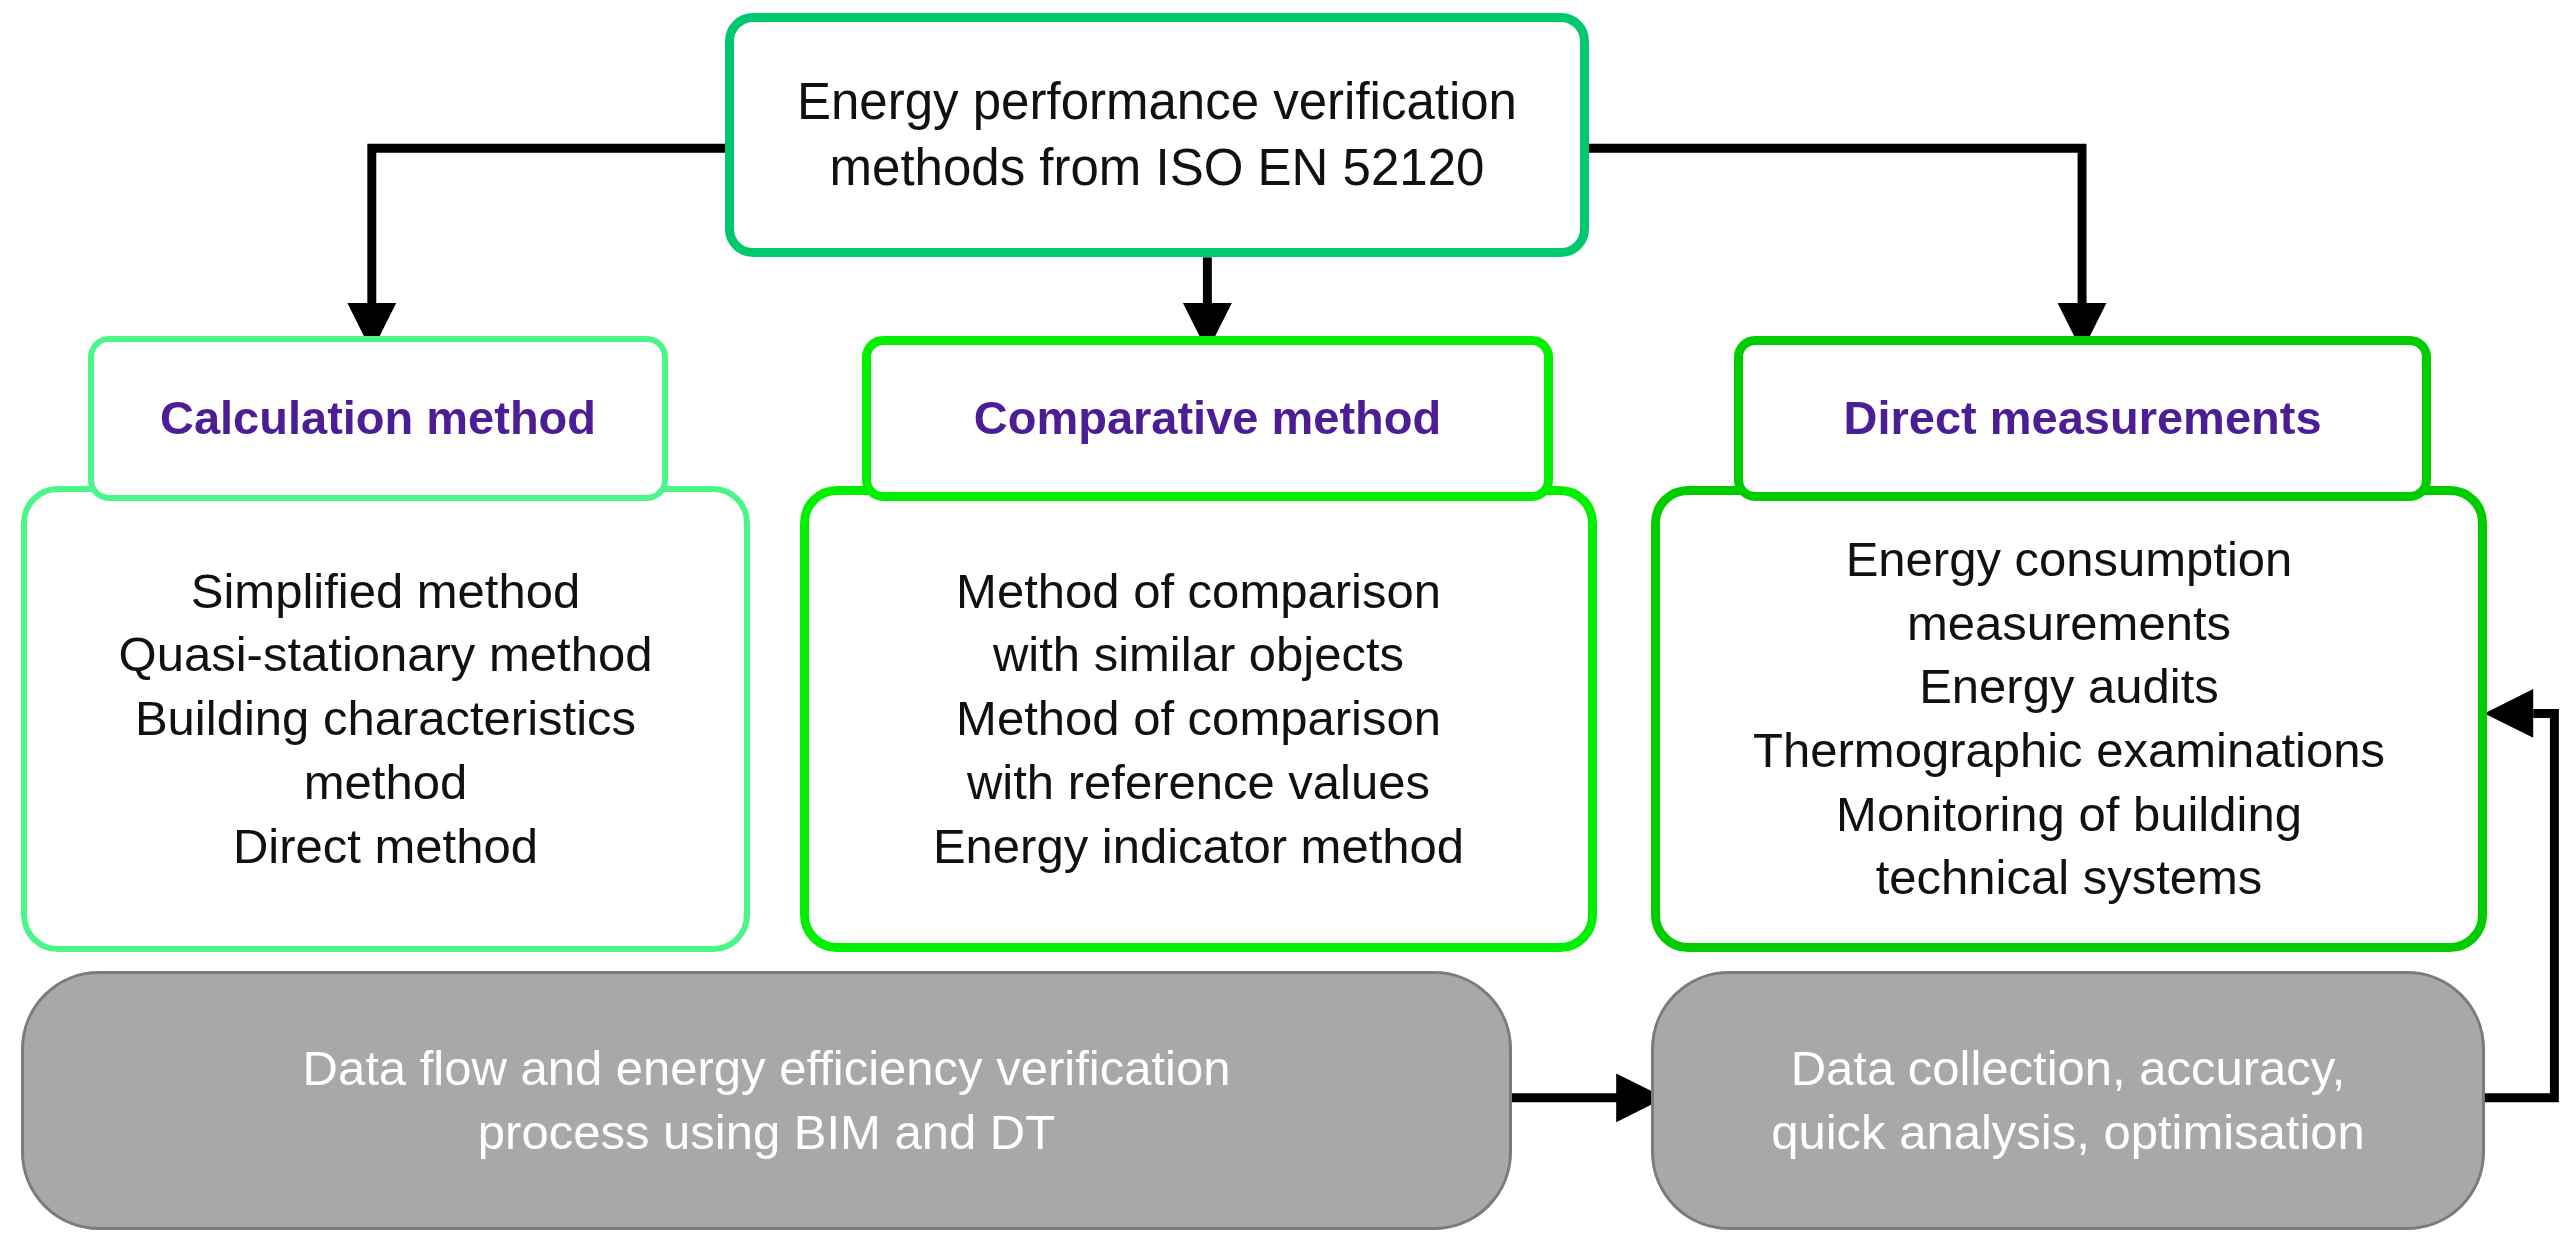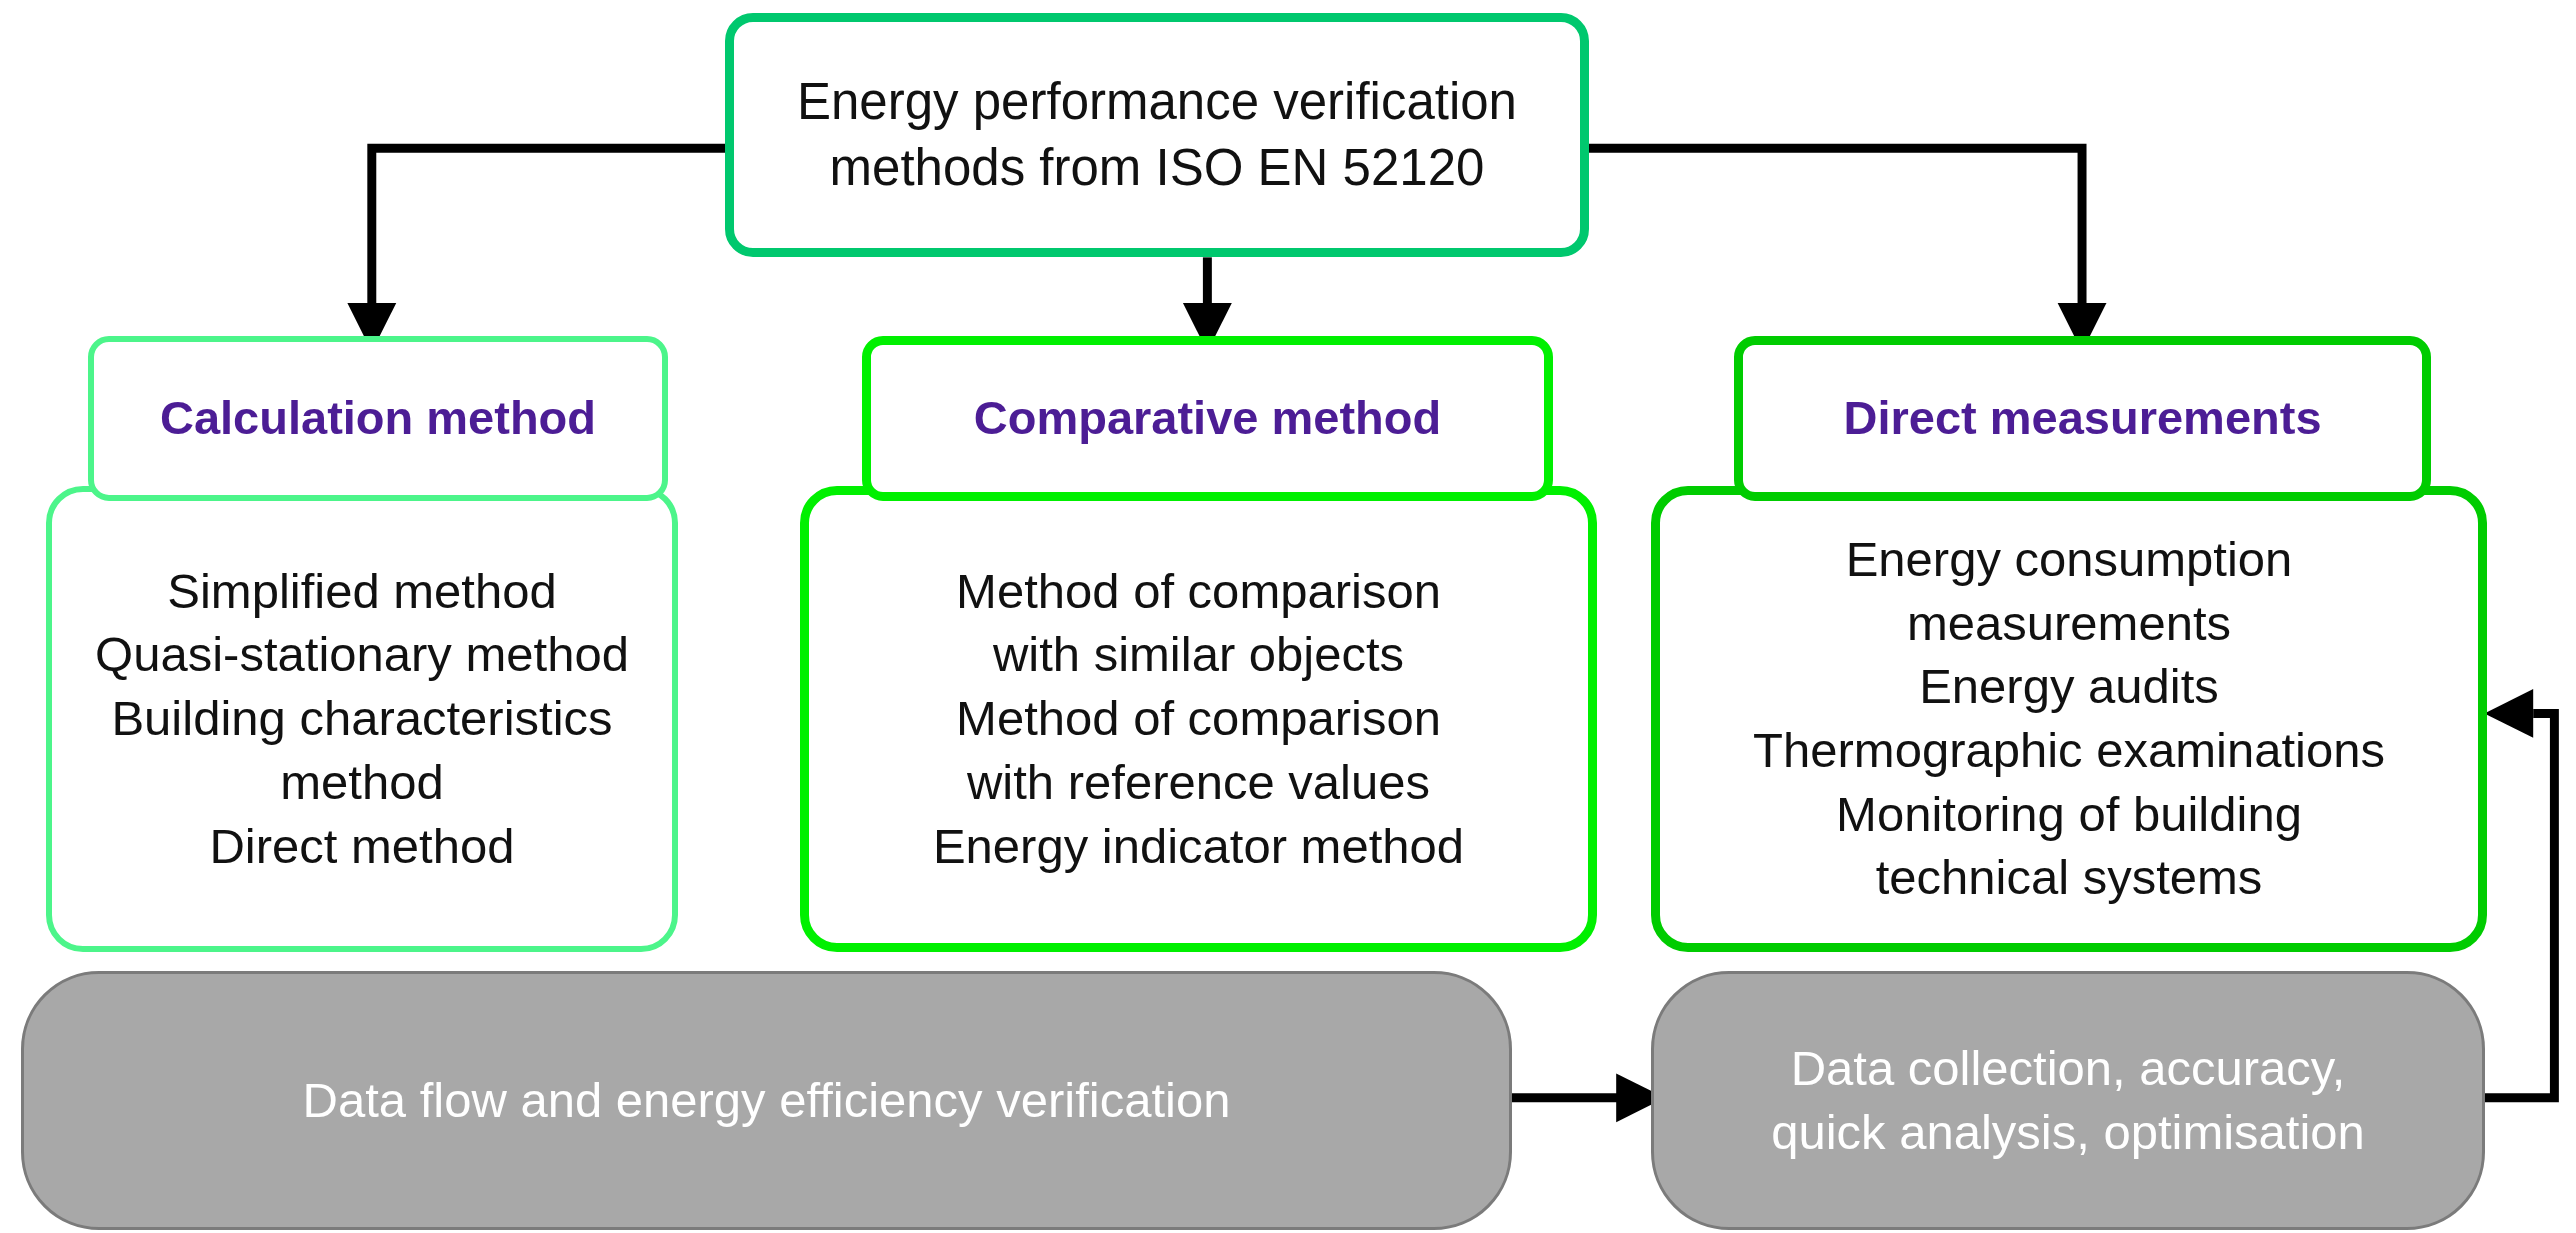--- a/index.html
+++ b/index.html
@@ -80,23 +80,22 @@
   
   .content-node {
     border-radius: 37px;
     font-size: 49px;
     line-height: 1.30;
     color: #111111;
     padding: 11.4px 14.7px;
     z-index: 2;
   }
   #content-node-0 {
-    left: 21px;   top: 486px;  width: 632px;  height: 466px;
+    left: 21px;   top: 486px;  width: 729px;  height: 466px;
     border: 6.5px solid #4cf58a;
-    margin-left: 25px;
   }
   #content-node-1 {
     left: 800px;  top: 486px;  width: 797px;  height: 466px;
     border: 9px solid #00f000;
   }
   #content-node-2 {
     left: 1651px; top: 486px;  width: 836px; height: 466px;
     border: 9.8px solid #00cc00;
   }
   .content-lines { width: 100%; }
@@ -204,20 +203,21 @@
       <span class="content-line">Energy audits</span>
       <span class="content-line">Thermographic examinations</span>
       <span class="content-line">Monitoring of building</span>
       <span class="content-line">technical systems</span>
     </div>
   </div>
 
   <div class="node process-node" id="process-node-0">
     <div>
       <span class="content-line">Data flow and energy efficiency verification</span>
+      <span class="content-line">process using BIM and DT</span>
     </div>
   </div>
 
   <div class="node process-node" id="process-node-1">
     <div>
       <span class="content-line">Data collection, accuracy,</span>
       <span class="content-line">quick analysis, optimisation</span>
     </div>
   </div>
 

